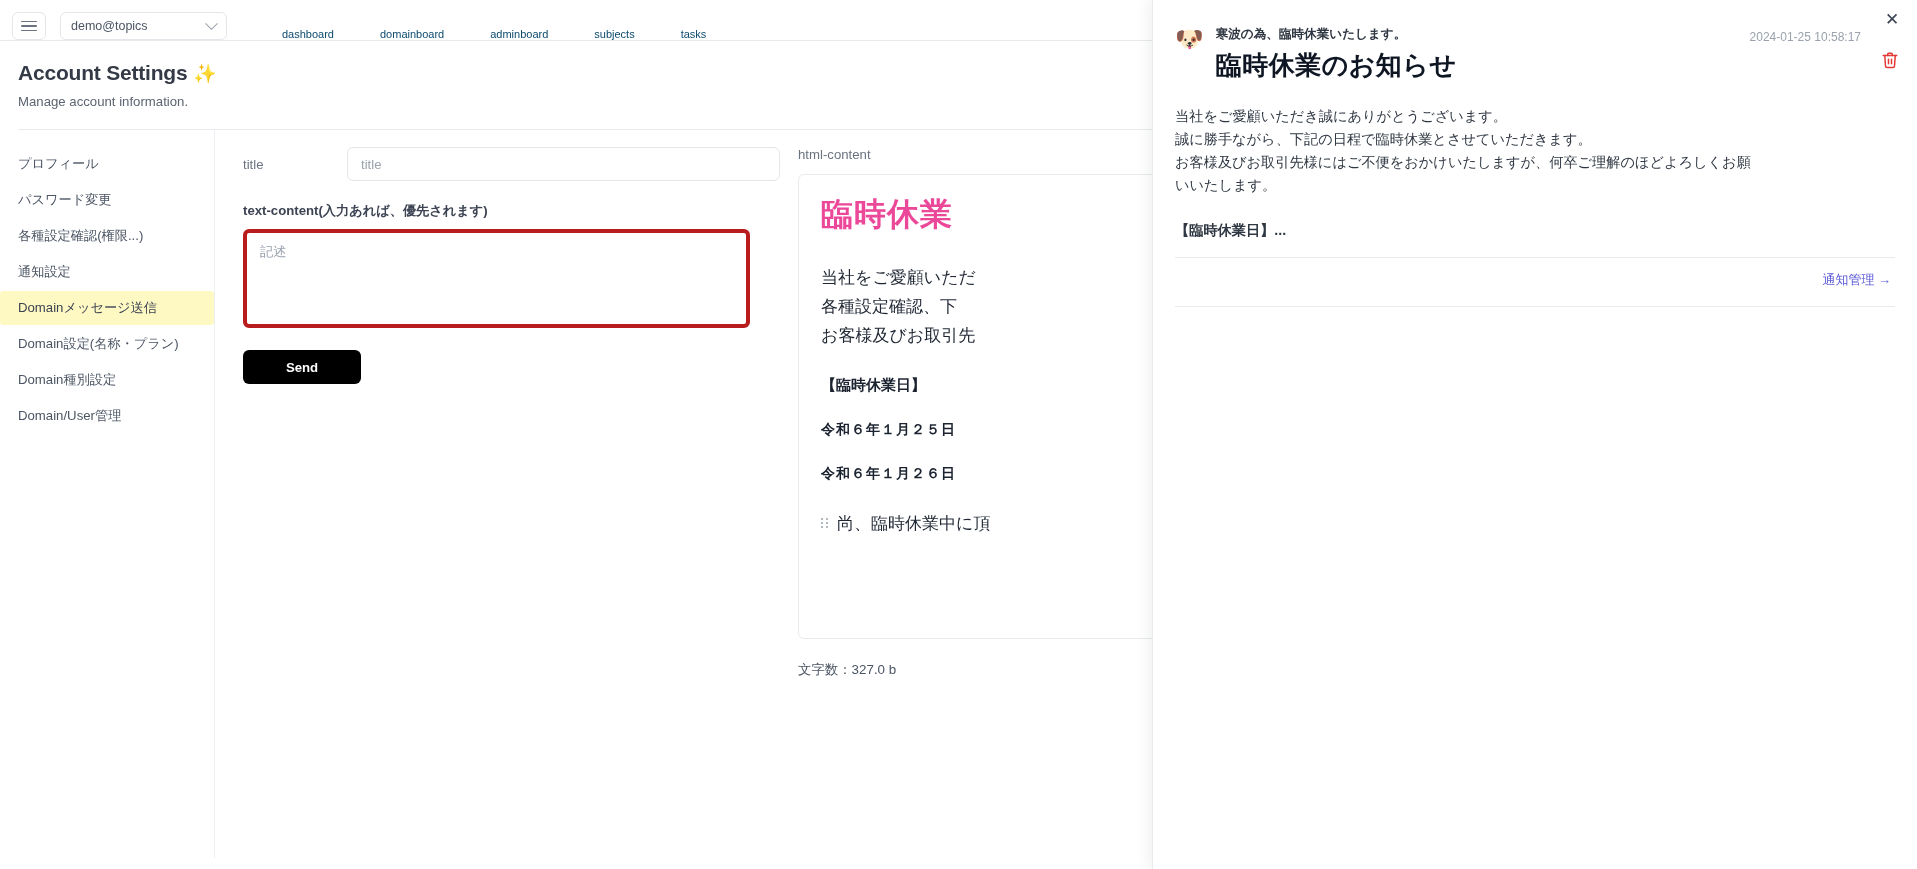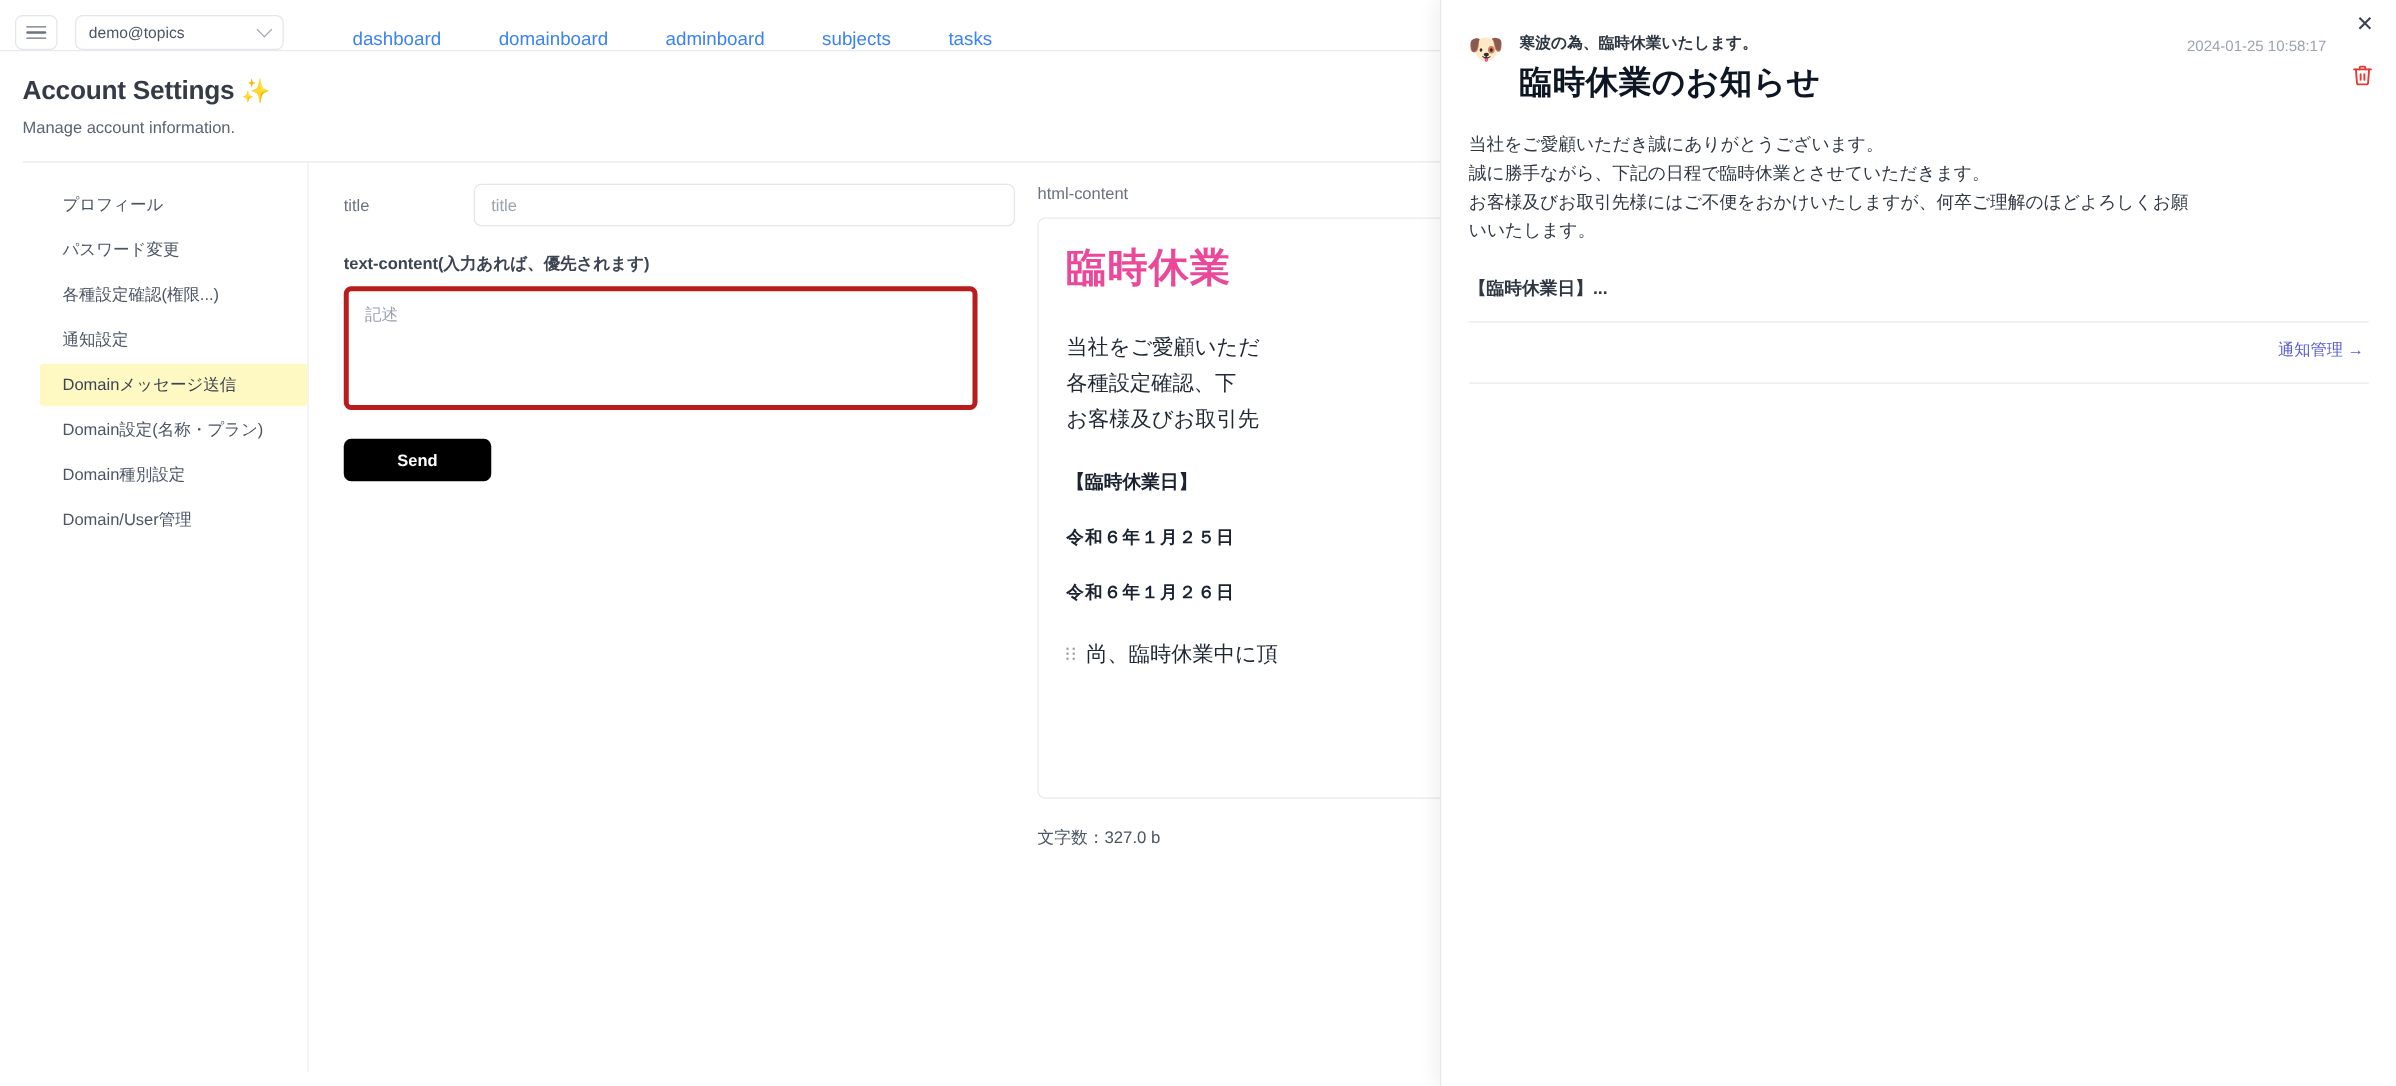--- a/index.html
+++ b/index.html
@@ -25,31 +25,31 @@
   }
   .hamburger span { display:block; width: 16px; height: 1.6px; background: #6b7280; border-radius: 2px; }
   .domain-select {
     width: 167px; height: 28px; border: 1px solid #e3e6ea; border-radius: 6px;
     background: #fff; display: flex; align-items: center; justify-content: space-between;
     padding: 0 10px; cursor: pointer; font-size: 12.5px; color: #4b5563;
   }
   .chev { width: 9px; height: 9px; border-right: 1.5px solid #9aa2ad; border-bottom: 1.5px solid #9aa2ad;
           transform: rotate(45deg) translate(-2px,-2px); }
   .navtabs { display: flex; align-items: center; margin-left: 32px; }
-  .navtab { font-size: 15px; color: #3b82f6; padding: 0 23px; cursor: pointer; white-space: nowrap; margin-top: 12px; }
+  .navtab { font-size: 11px; color: #0c4a6e; padding: 0 23px; cursor: pointer; white-space: nowrap; margin-top: 12px; }
 
   
   .page-head { padding: 20px 18px 0 18px; }
   .page-title { font-size: 21px; font-weight: 700; color: #343a46; letter-spacing: -0.2px; }
   .sparkle { color: #fbc02d; font-size: 19px; }
   .page-sub { font-size: 13.2px; color: #5b6470; margin-top: 9px; }
   .head-rule { margin: 20px 18px 0 18px; border-top: 1px solid #e8eaed; }
 
   
-  .body-wrap { display: flex; height: 728px; padding-left: 32px; }
+  .body-wrap { display: flex; height: 728px; }
 
   .sidebar { width: 215px; flex: 0 0 215px; padding-top: 17px; border-right: 1px solid #eceef1; }
   .side-item {
     height: 34px; display: flex; align-items: center;
     padding: 0 0 0 18px; font-size: 13.2px; color: #4b5563;
     cursor: pointer; margin-bottom: 2px; border-radius: 3px;
   }
   .side-item.active { background: #fef9c3; color: #3c4352; }
 
   .form-col { width: 565px; flex: 0 0 565px; padding: 17px 0 0 28px; }

